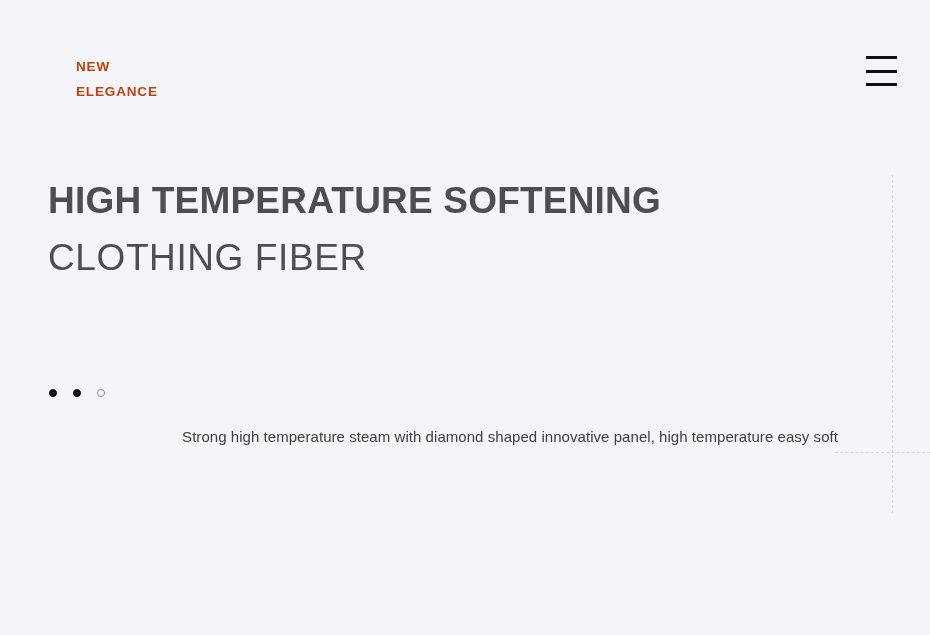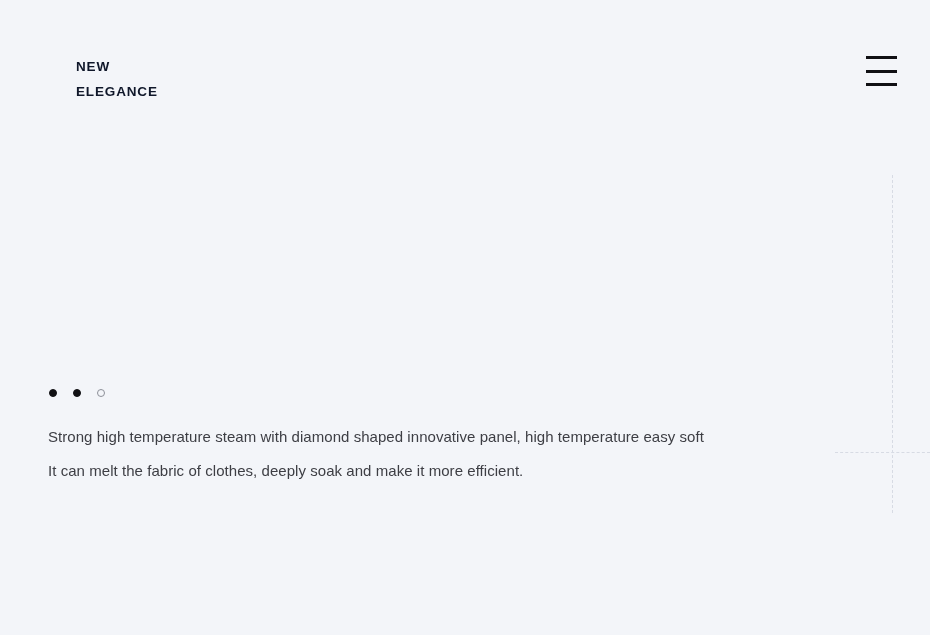--- a/index.html
+++ b/index.html
@@ -59,21 +59,21 @@
   #brand-logo {
     margin-top: 60px;
     line-height: 1.0;
     user-select: none;
   }
   #brand-logo .logo-line {
     display: block;
     font-size: 13.5px;
     font-weight: bold;
     letter-spacing: 0.85px;
-    color: #0f172a;
+    color: #c2410c;
     margin-bottom: 11px;
     padding-left: 28px;
   }
   #brand-logo .logo-line:last-child { margin-bottom: 8px; }
 
   #menu-toggle {
     margin-top: 56px;
     width: 31px;
     height: 30px;
     padding: 0;
@@ -142,20 +142,21 @@
   #hero-description {
     position: absolute;
     left: 48px;
     top: 420px;
     width: 790px;
     margin: 0;
     color: #3d3e44;
     font-size: 15px;
     line-height: 34px;
     letter-spacing: 0.05px;
+    text-align: right;
   }
   #hero-description .desc-line { display: block; white-space: nowrap; }
 </style>
 </head>
 <body>
 
 <div id="page">
 
   <div class="deco-line" id="deco-vline"></div>
   <div class="deco-line" id="deco-hline"></div>
@@ -168,25 +169,30 @@
     </div>
 
     <button id="menu-toggle" aria-label="Menu">
       <span class="bar"></span>
       <span class="bar"></span>
       <span class="bar"></span>
     </button>
 
   </header>
 
+  <div id="hero">
+    <h1 id="hero-heading">
+      <span class="heading-line heading-line-strong">HIGH TEMPERATURE SOFTENING</span>
+      <span class="heading-line heading-line-light">CLOTHING FIBER</span>
+    </h1>
+  </div>
 
   <div id="carousel-dots">
     <button class="dot" aria-label="Slide 1"></button>
     <button class="dot" aria-label="Slide 2"></button>
     <button class="dot is-inactive" aria-label="Slide 3"></button>
   </div>
 
   <p id="hero-description">
     <span class="desc-line">Strong high temperature steam with diamond shaped innovative panel, high temperature easy soft</span>
-    <span class="desc-line">It can melt the fabric of clothes, deeply soak and make it more efficient.</span>
   </p>
 
 </div>
 
 </body></html>

